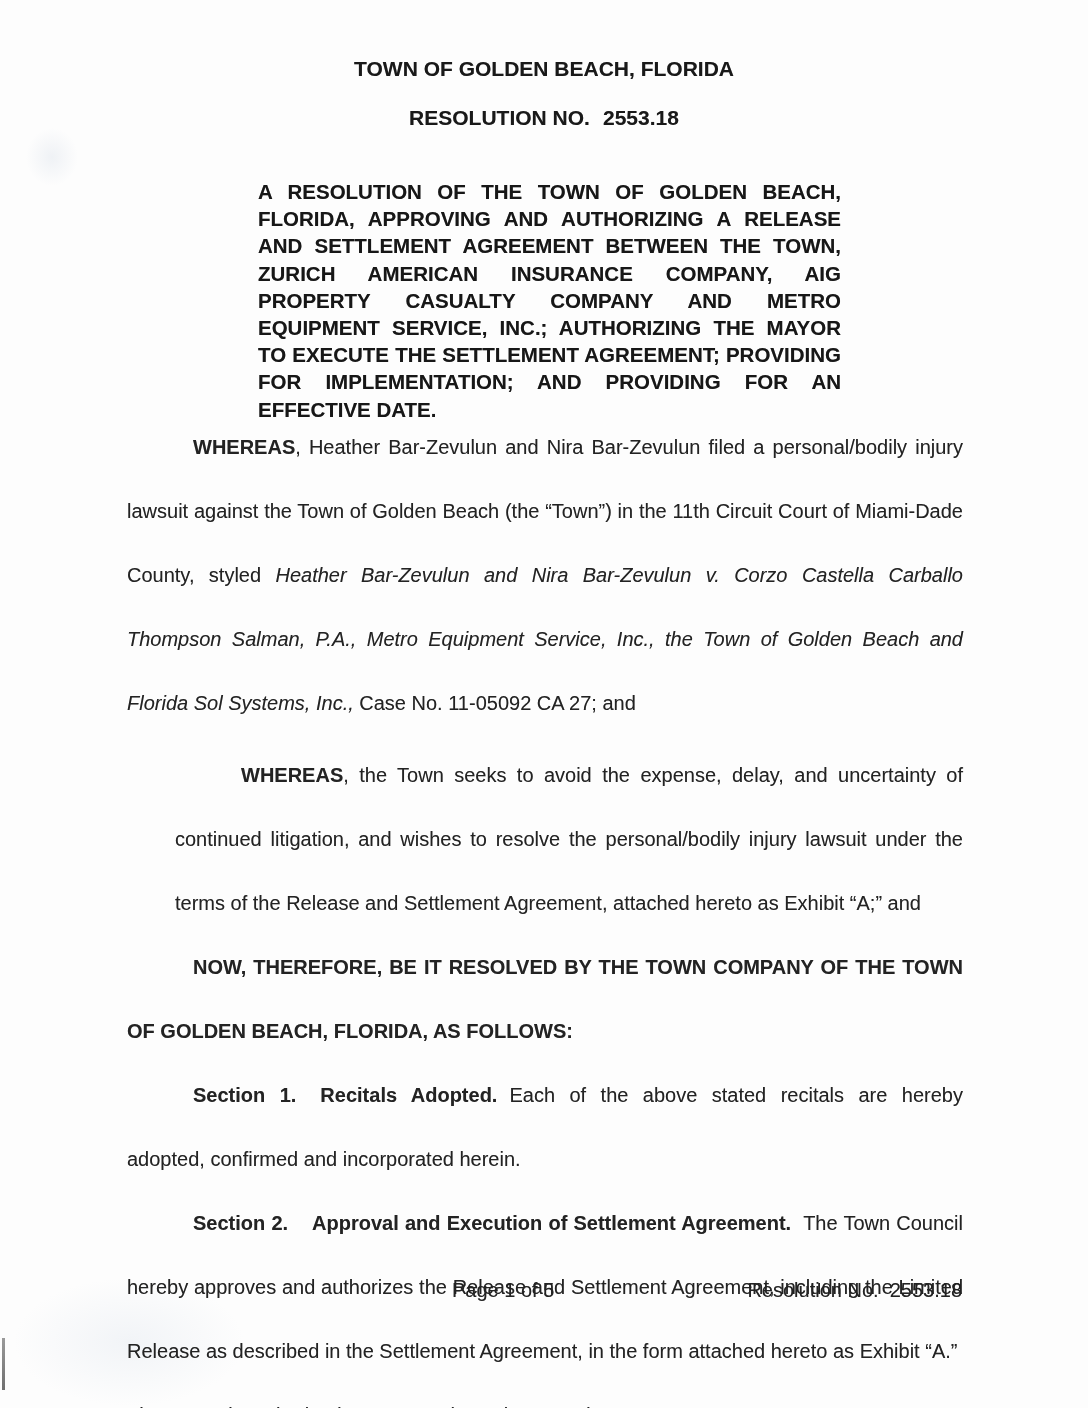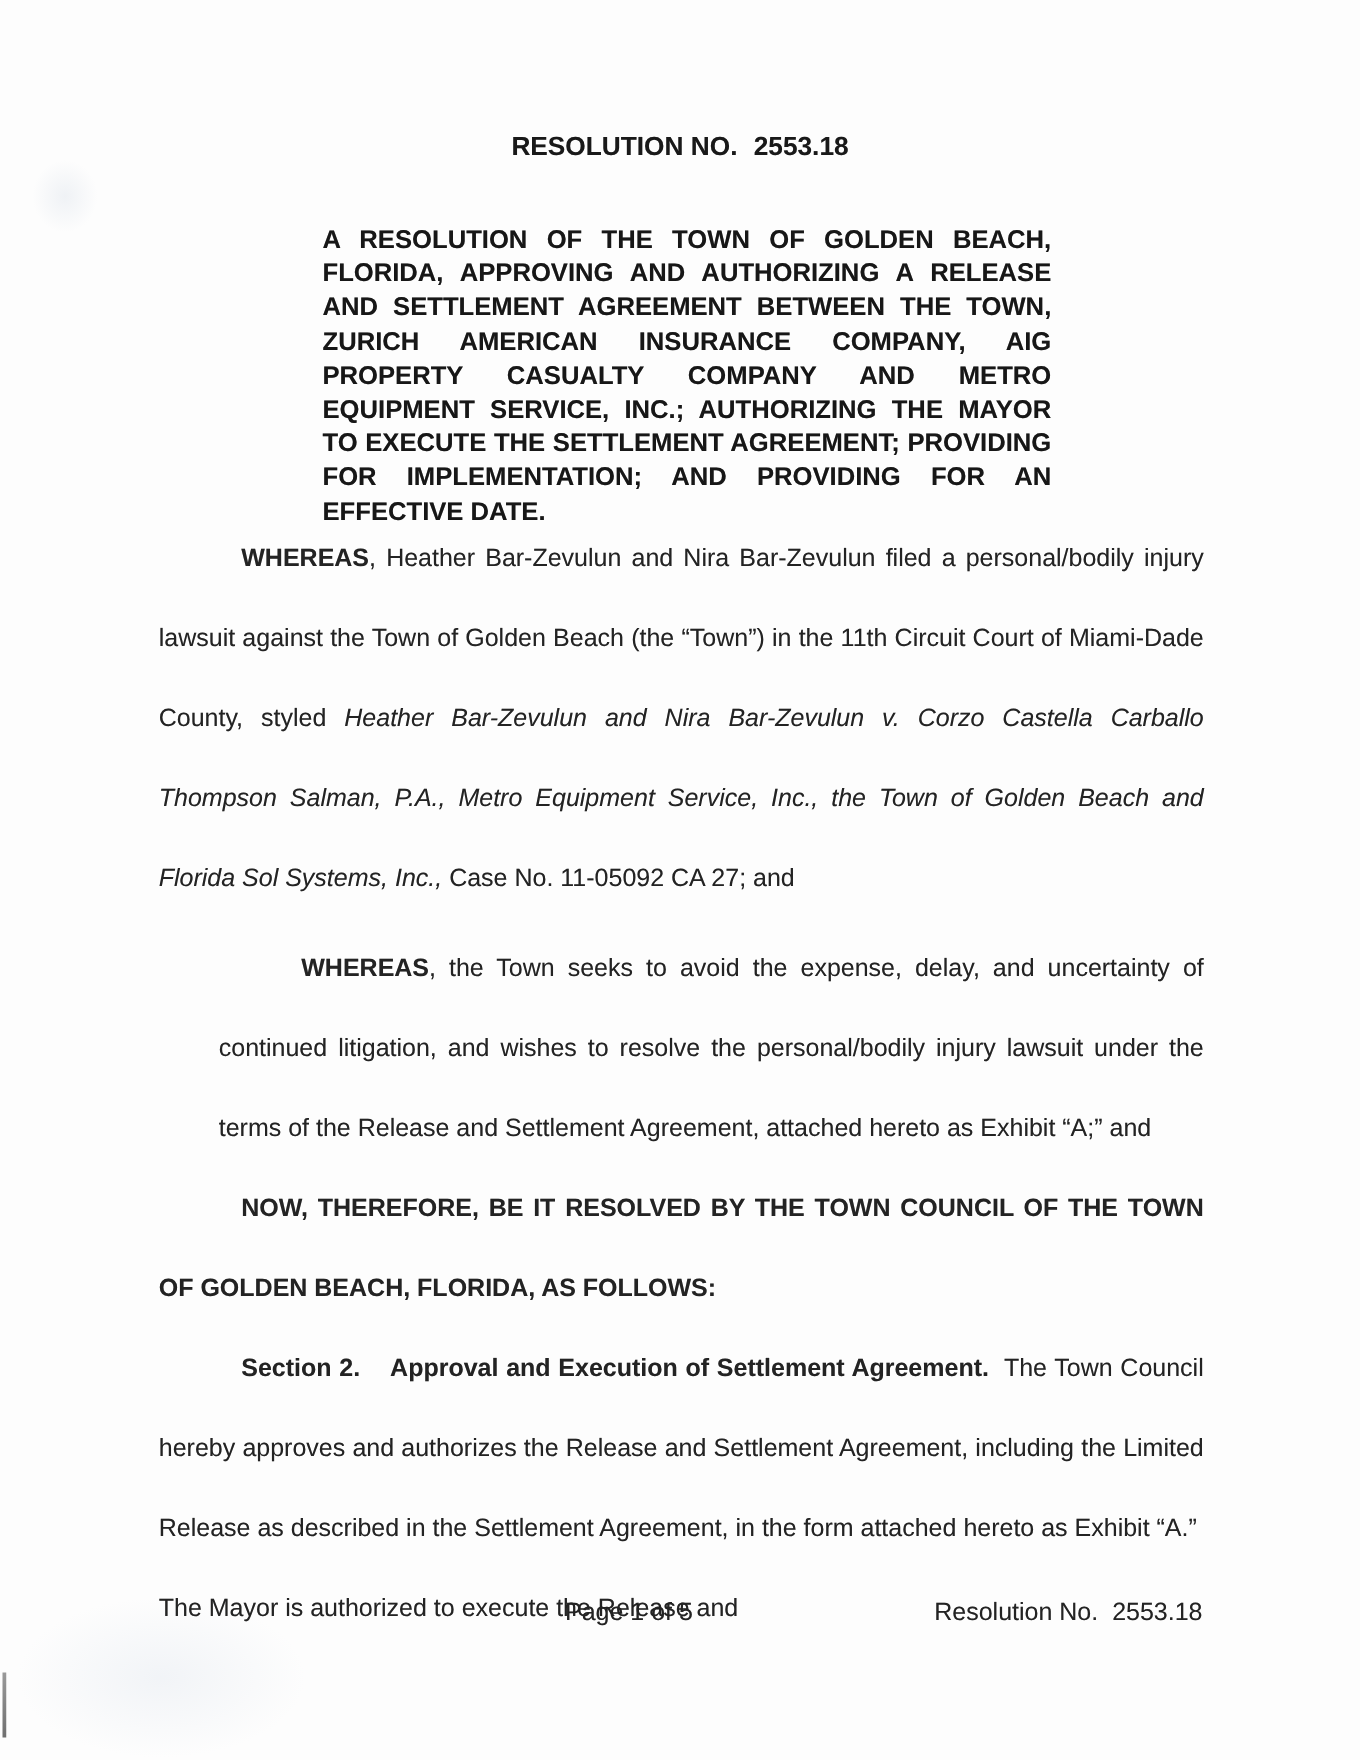--- a/index.html
+++ b/index.html
@@ -77,33 +77,35 @@
 </style>
 </head>
 <body>
 
 <div class="page">
 
   <div class="blob-top-left"></div>
   <div class="blob-bottom-left"></div>
   <div class="edge-line"></div>
 
+  <h1 class="doc-title">TOWN OF GOLDEN BEACH, FLORIDA</h1>
 
   <h2 class="res-heading"><span>RESOLUTION NO.</span><span class="sp2"></span><span class="underline">2553.18</span></h2>
 
   <p class="summary">A RESOLUTION OF THE TOWN OF GOLDEN BEACH, FLORIDA, APPROVING AND AUTHORIZING A RELEASE AND SETTLEMENT AGREEMENT BETWEEN THE TOWN, ZURICH AMERICAN INSURANCE COMPANY, AIG PROPERTY CASUALTY COMPANY AND METRO EQUIPMENT SERVICE, INC.; AUTHORIZING THE MAYOR TO EXECUTE THE SETTLEMENT AGREEMENT; PROVIDING FOR IMPLEMENTATION; AND PROVIDING FOR AN EFFECTIVE DATE.</p>
 
   <div class="body-text">
 
     <p class="para"><span class="bold">WHEREAS</span><span>, Heather Bar-Zevulun and Nira Bar-Zevulun filed a personal/bodily injury lawsuit against the Town of Golden Beach (the “Town”) in the 11th Circuit Court of Miami-Dade County, styled </span><span class="italic">Heather Bar-Zevulun and Nira Bar-Zevulun v. Corzo Castella Carballo Thompson Salman, P.A., Metro Equipment Service, Inc., the Town of Golden Beach and Florida Sol Systems, Inc.,</span><span> Case No. 11-05092 CA 27; and</span></p>
 
     <p class="para mt8"><span class="bold">WHEREAS</span><span>, the Town seeks to avoid the expense, delay, and uncertainty of continued litigation, and wishes to resolve the personal/bodily injury lawsuit under the terms of the Release and Settlement Agreement, attached hereto as Exhibit “A;” and</span></p>
 
-    <p class="para bold">NOW, THEREFORE, BE IT RESOLVED BY THE TOWN COUNCIL OF THE TOWN OF GOLDEN BEACH, FLORIDA, AS FOLLOWS:</p>
+    <p class="para bold">NOW, THEREFORE, BE IT RESOLVED BY THE TOWN COMPANY OF THE TOWN OF GOLDEN BEACH, FLORIDA, AS FOLLOWS:</p>
 
+    <p class="para"><span class="bold underline">Section 1.</span><span class="bold underline heading-gap">Recitals Adopted.</span><span class="body-gap">Each of the above stated recitals are hereby adopted, confirmed and incorporated herein.</span></p>
 
     <p class="para"><span class="bold underline">Section 2.</span><span class="bold underline heading-gap">Approval and Execution of Settlement Agreement.</span><span class="body-gap">The Town Council hereby approves and authorizes the Release and Settlement Agreement, including the Limited Release as described in the Settlement Agreement, in the form attached hereto as Exhibit “A.”&nbsp; The Mayor is authorized to execute the Release and</span></p>
 
   </div>
 
   <div class="footer">
     <span class="page-info">Page 1 of 5</span>
     <span class="footer-res"><span>Resolution No.</span>&nbsp; <span class="underline">2553.18</span></span>
   </div>
 

